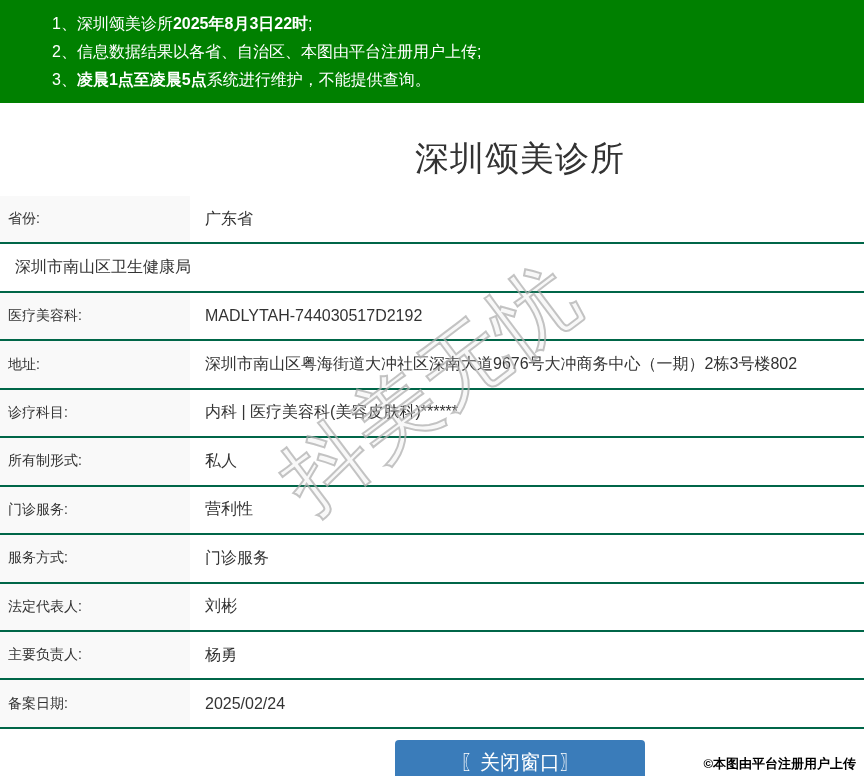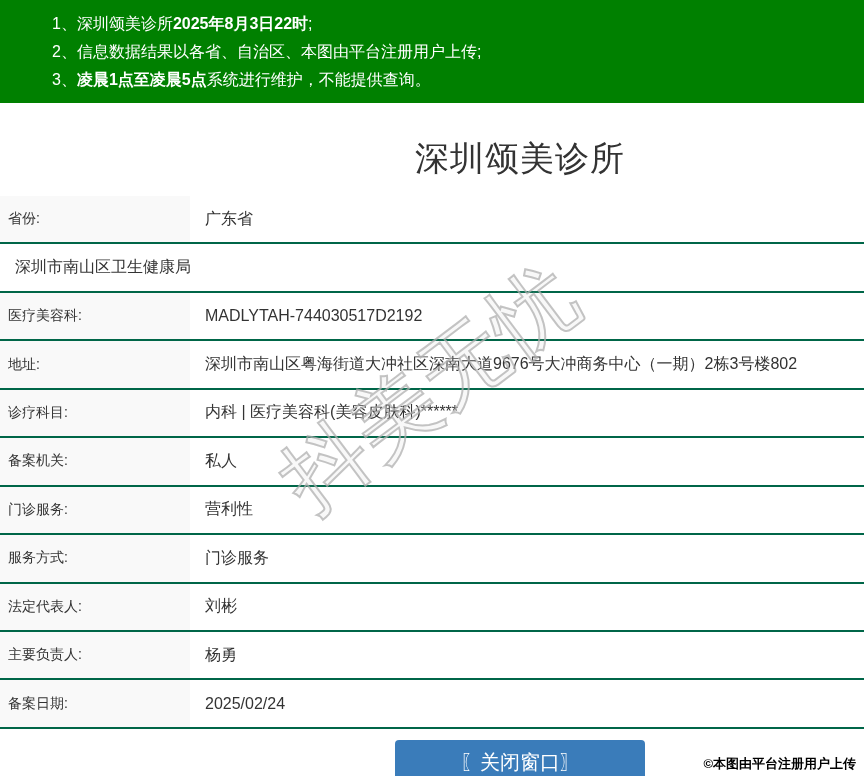--- a/index.html
+++ b/index.html
@@ -151,21 +151,21 @@
     </div>
     <div class="t-row">
       <div class="t-label">地址:</div>
       <div class="t-value">深圳市南山区粤海街道大冲社区深南大道9676号大冲商务中心（一期）2栋3号楼802</div>
     </div>
     <div class="t-row">
       <div class="t-label">诊疗科目:</div>
       <div class="t-value">内科 | 医疗美容科(美容皮肤科)******</div>
     </div>
     <div class="t-row">
-      <div class="t-label">备案机关:</div>
+      <div class="t-label">所有制形式:</div>
       <div class="t-value">私人</div>
     </div>
     <div class="t-row">
       <div class="t-label">门诊服务:</div>
       <div class="t-value">营利性</div>
     </div>
     <div class="t-row">
       <div class="t-label">服务方式:</div>
       <div class="t-value">门诊服务</div>
     </div>

